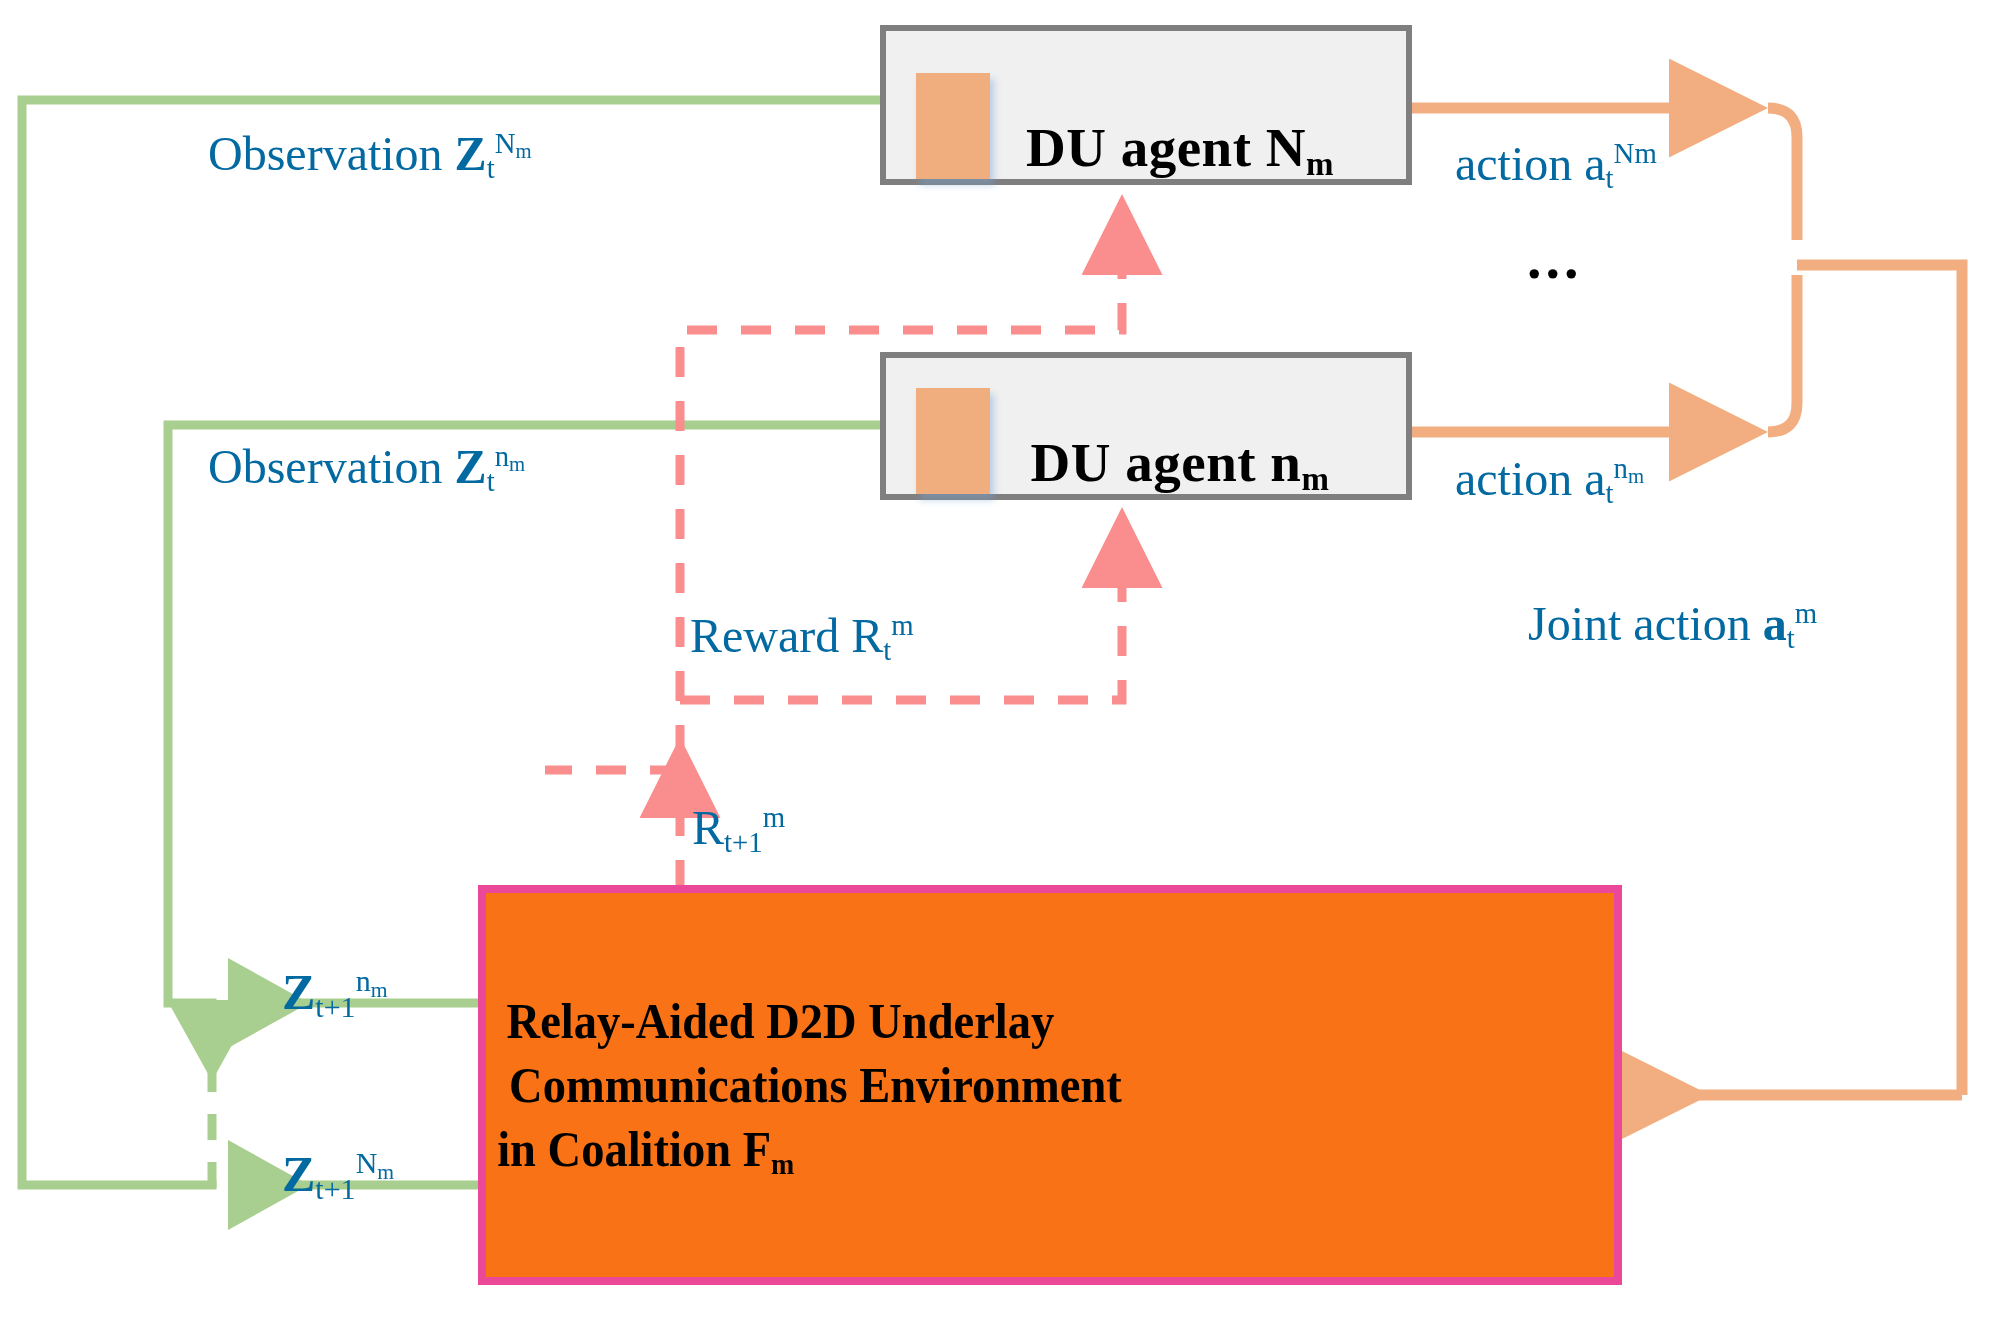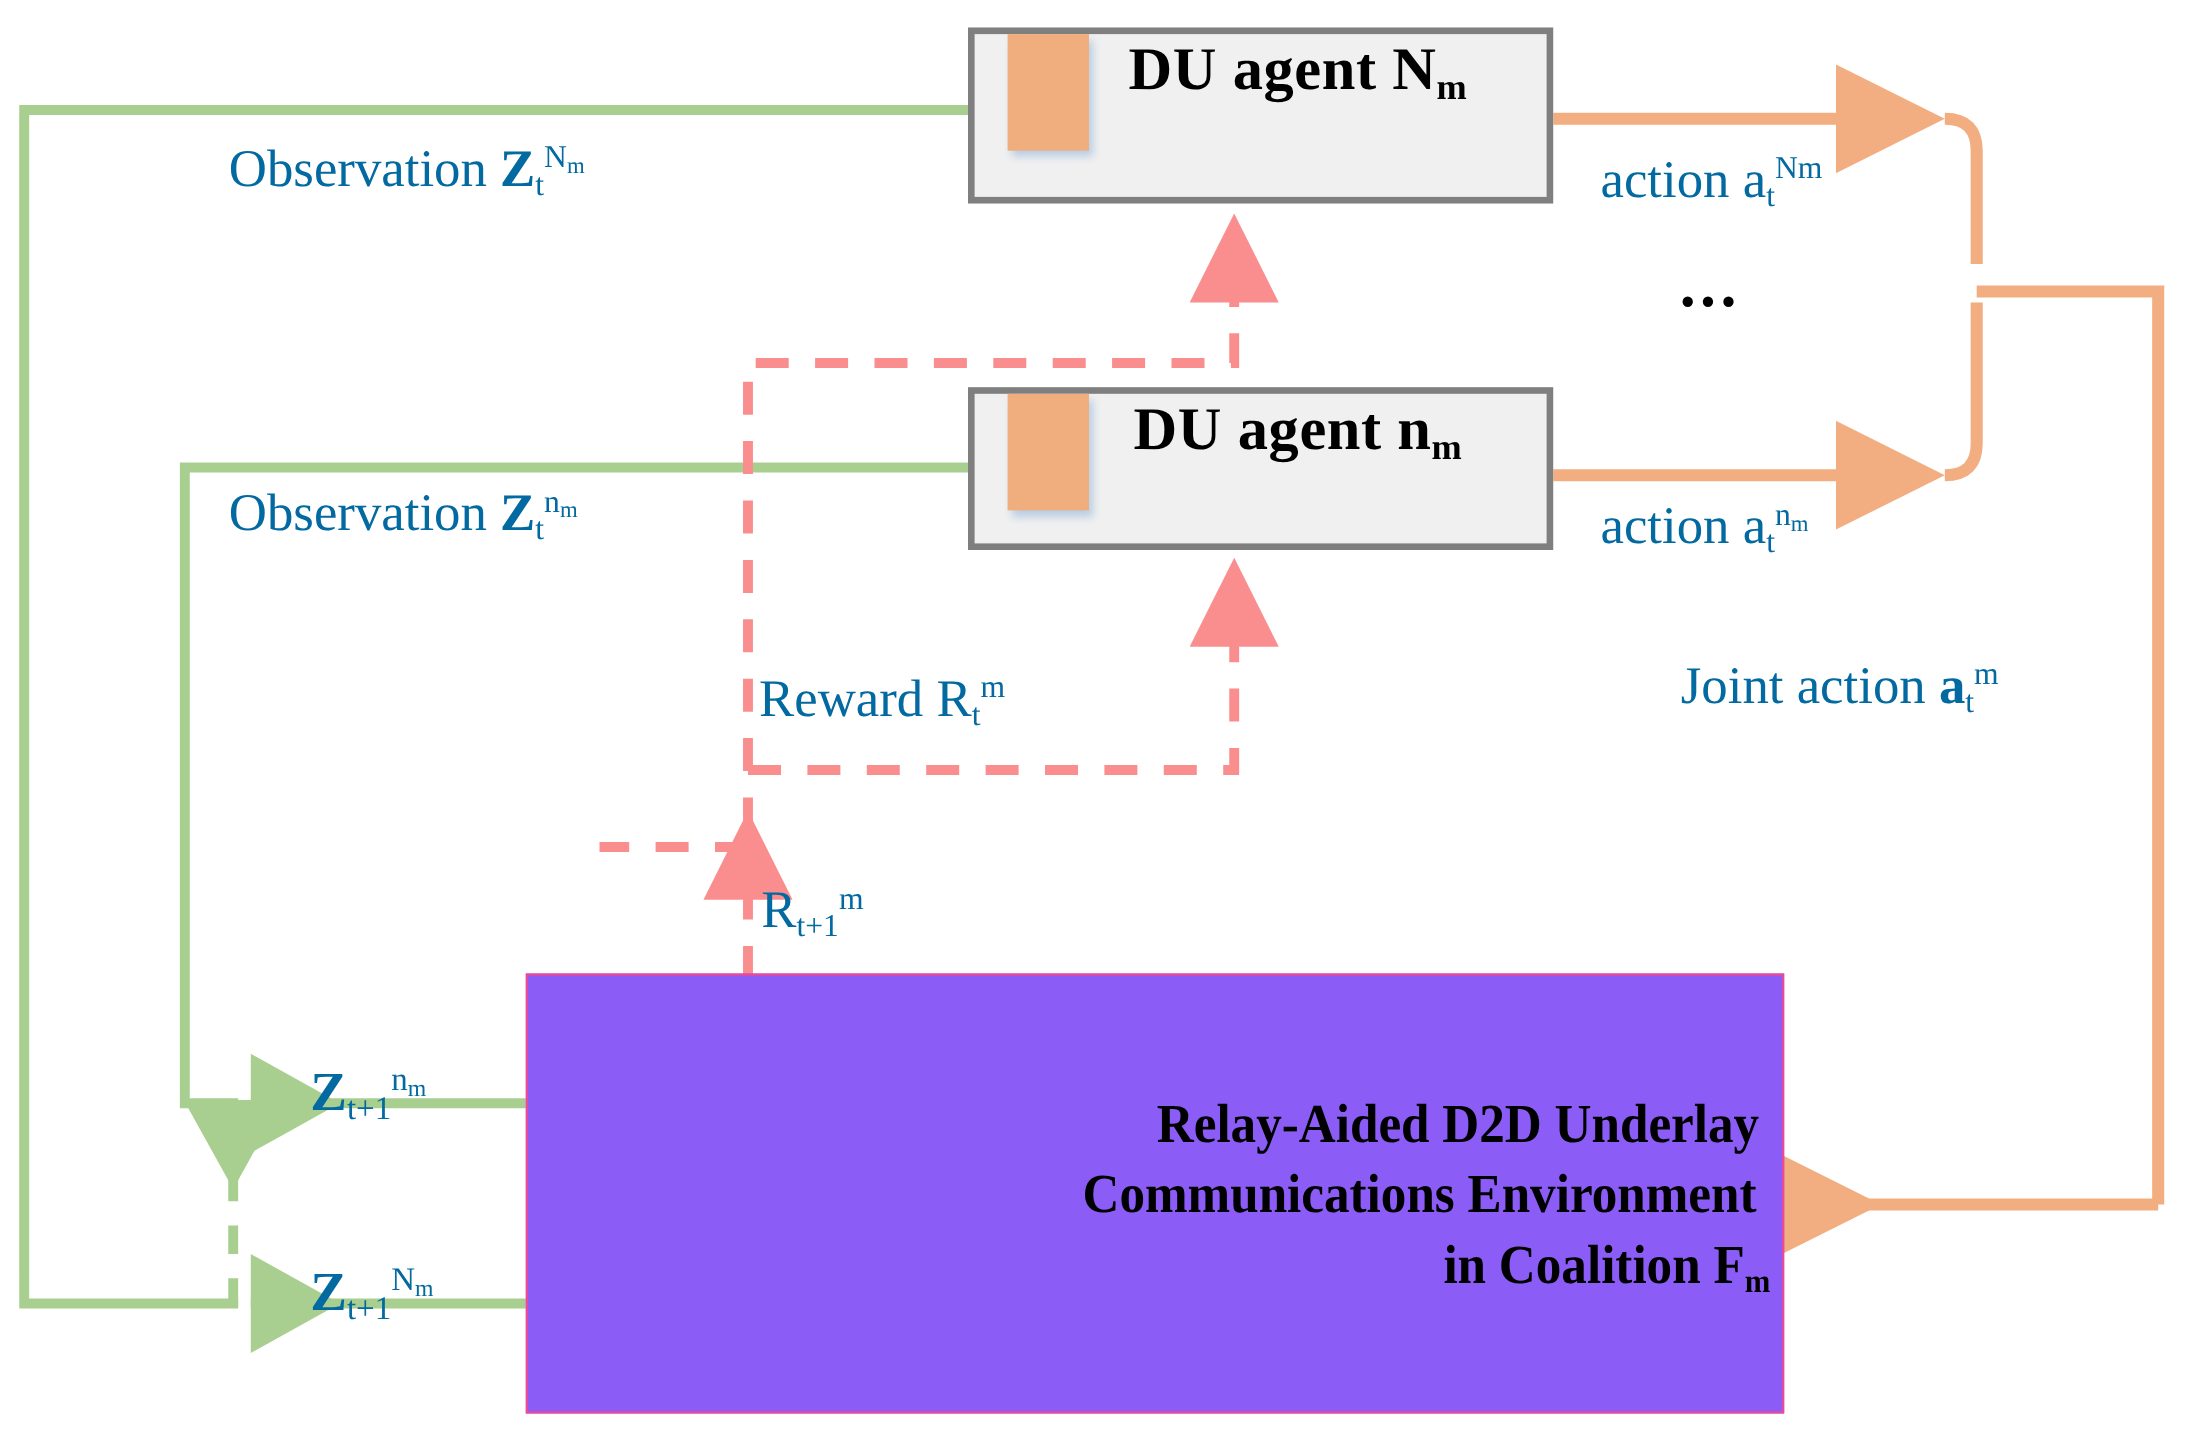--- a/index.html
+++ b/index.html
@@ -20,21 +20,21 @@
     left: 0; top: 0;
     width: 1999px;
     height: 1318px;
   }
   .agent-box {
     position: absolute;
     background: #f0f0f0;
     border: 6px solid #7f7f7f;
     box-sizing: border-box;
     display: flex;
-    align-items: flex-start;
+    align-items: flex-end;
   }
   .agent-icon {
     width: 74px;
     height: 106px;
     background: #f0ad7d;
     margin-left: 30px;
     box-shadow: 4px 6px 7px rgba(120,165,210,0.45);
     flex: 0 0 auto;
   }
   .agent-label {
@@ -42,26 +42,26 @@
     text-align: center;
     font-weight: bold;
     font-size: 55px;
     color: #000;
     letter-spacing: 0.5px;
     margin-right: 36px;
     white-space: nowrap;
   }
   .env-box {
     position: absolute;
-    background: #8b5cf6;
-    border: 2px solid #ec4899;
+    background: #f97316;
+    border: 8px solid #ec4899;
     box-sizing: border-box;
     display: flex;
     flex-direction: column;
-    align-items: flex-end;
+    align-items: flex-start;
     justify-content: center;
   }
   .env-line {
     font-weight: bold;
     font-size: 50px;
     line-height: 1.28;
     color: #000;
     white-space: nowrap;
     font-stretch: condensed;
     transform: scaleX(0.93);

